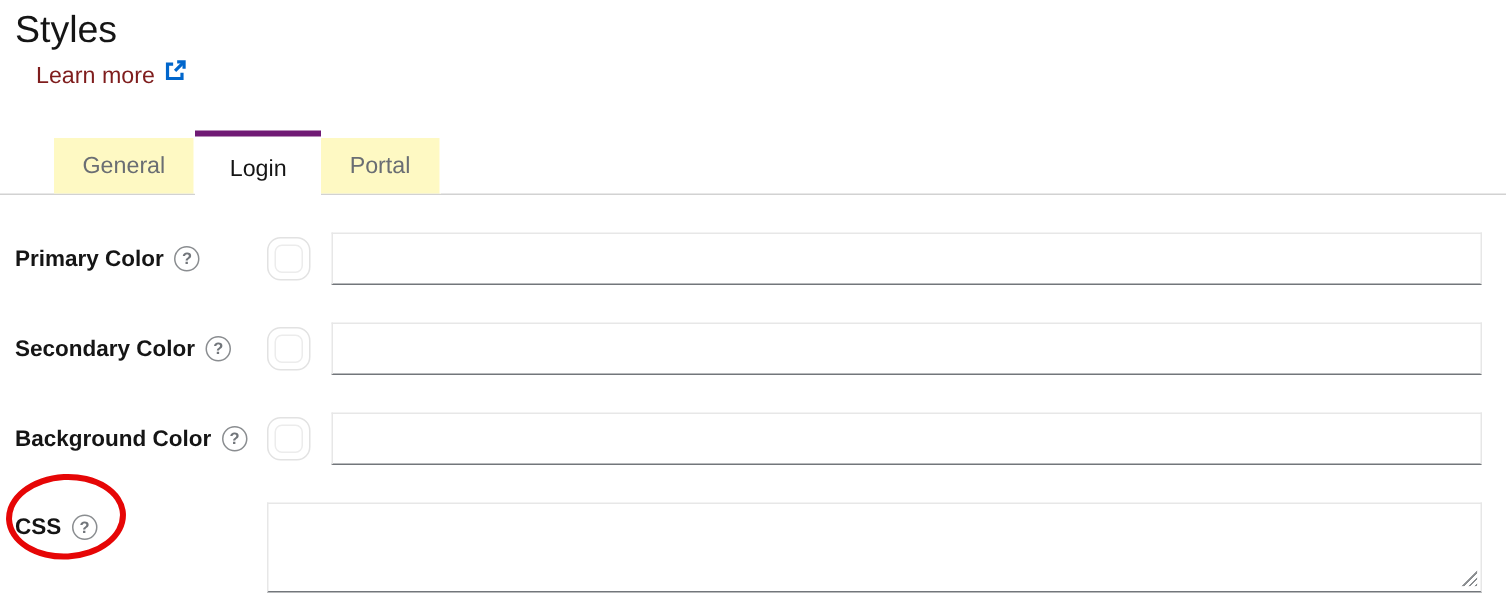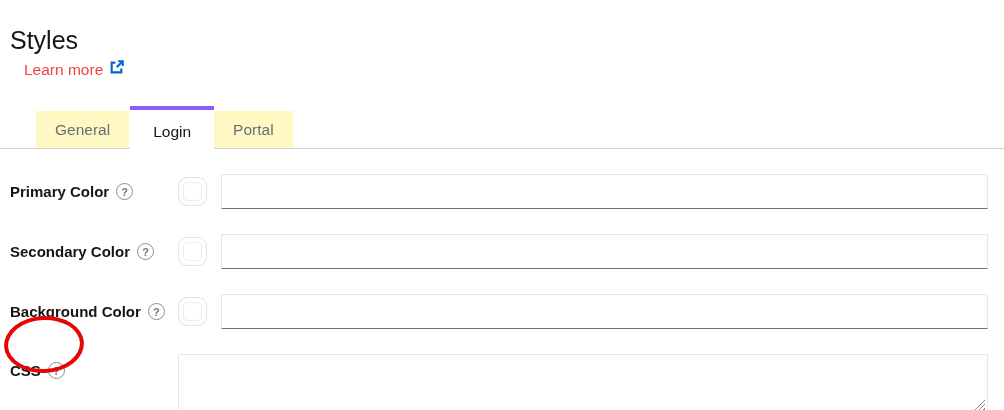--- a/index.html
+++ b/index.html
@@ -7,53 +7,53 @@
   body {
     width: 1004px; height: 410px;
     background: #ffffff;
     font-family: "Liberation Sans", sans-serif;
     color: #151515;
     position: relative;
     overflow: hidden;
   }
 
   
-  .header { padding: 5px 10px 0 10px; margin-top: 20px; }
+  .header { padding: 5px 10px 0 10px; }
   .page-title {
     font-size: 25px; font-weight: 400; line-height: 30px;
     margin: 0; color: #151515;
   }
   .desc-row {
     margin-top: 5px; font-size: 15.5px; line-height: 19px;
     display: flex; align-items: center;
   }
   .desc-text { color: #151515; }
   .learn-more {
-    color: #ef4444; text-decoration: none; margin-left: 14px;
+    color: #7f1d1d; text-decoration: none; margin-left: 14px;
     display: inline-flex; align-items: center; cursor: pointer;
   }
   .ext-icon { margin-left: 6px; display: inline-block; }
 
   
   .tabs {
     margin-top: 28px; height: 42px;
     display: flex; align-items: flex-end;
     padding-left: 36px;
     border-bottom: 1px solid #d2d2d2;
   }
   .tab {
     height: 37px; display: flex; align-items: center;
     padding: 0 19px;
     background: #fef9c3; color: #6a6e73;
     font-size: 15.5px; cursor: pointer;
     border-right: 1px solid #ffffff;
   }
   .tab.active {
     background: #ffffff; color: #151515;
-    border-top: 4px solid #8b5cf6; border-right: none;
+    border-top: 4px solid #701a75; border-right: none;
     height: 47px; margin-bottom: -5px;
     padding: 0 23px;
     position: relative; z-index: 2;
   }
 
   
   .form { margin-top: 25px; padding: 0 16px 4px 10px; }
   .frow { display: flex; align-items: center; margin-bottom: 25px; }
   .frow.css-row { align-items: flex-start; margin-bottom: 0; }
   .flabel {

